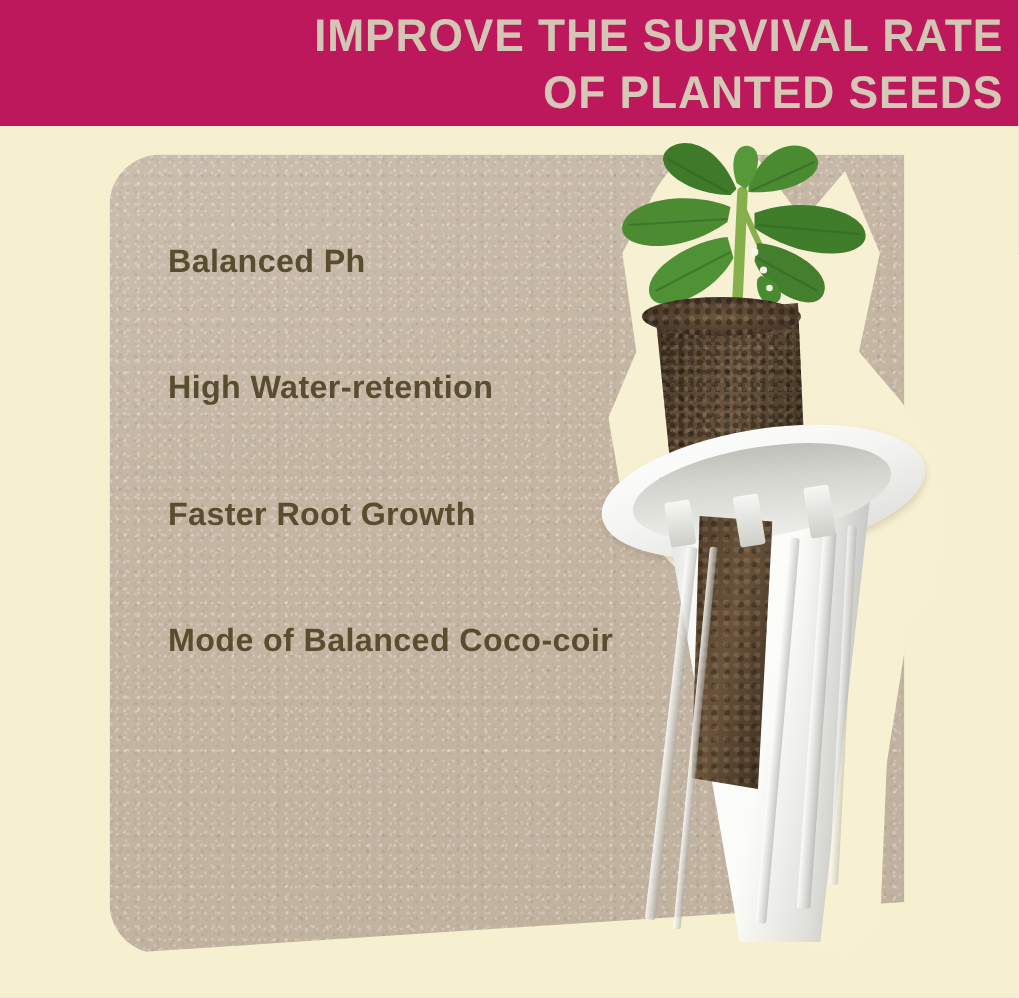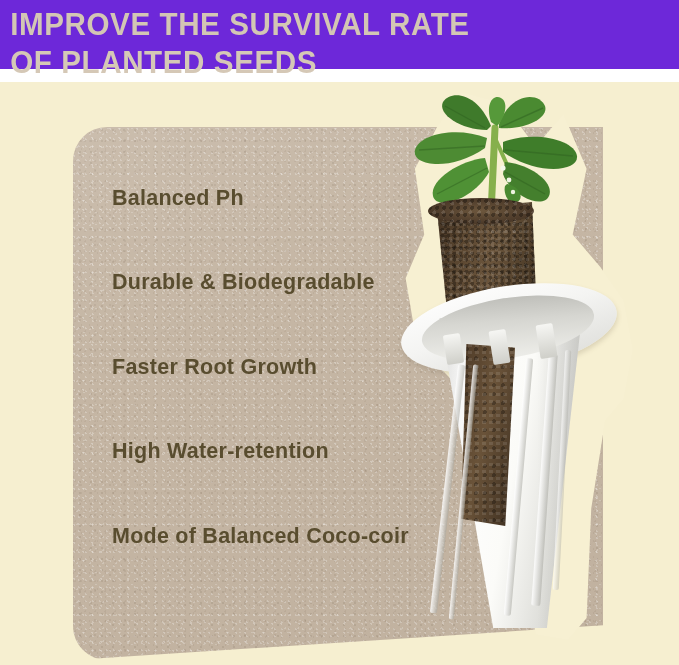--- a/index.html
+++ b/index.html
@@ -18,24 +18,24 @@
     height:665px;
     background:#ffffff;
     overflow:hidden;
   }
 
   
   .header {
     position:absolute;
     left:0; top:0;
     width:679px;
-    height:69px;
-    background:#6d28d9;
+    height:84px;
+    background:#be185d;
     z-index:5;
-    text-align:left;
+    text-align:right;
     padding-top:5px;
   }
   .title-line {
     font-weight:bold;
     font-size:30.5px;
     letter-spacing:0.6px;
     color:#d3c6b4;
     line-height:38px;
     white-space:nowrap;
     font-stretch:condensed;
@@ -56,21 +56,20 @@
   
   .card {
     position:absolute;
     left:73px; top:103px;
     width:530px; height:533px;
     background:#c5b6a4;
     border-radius:34px 0 0 34px;
     z-index:2;
     overflow:hidden;
     clip-path: polygon(0% 0%, 100% 0%, 100% 93.5%, 0% 100%);
-    margin-top: 24px;
   }
   
   .card::before{
     content:"";
     position:absolute; inset:0;
     background-image:
       radial-gradient(circle at 12% 18%, rgba(255,255,255,.33) 0 1px, transparent 1px),
       radial-gradient(circle at 34% 57%, rgba(255,255,255,.28) 0 1px, transparent 1px),
       radial-gradient(circle at 62% 28%, rgba(120,100,80,.18) 0 1px, transparent 1px),
       radial-gradient(circle at 81% 73%, rgba(255,255,255,.30) 0 1px, transparent 1px),
@@ -234,27 +233,24 @@
 <div class="canvas">
 
   <div class="cream-bg"></div>
 
   <div class="card">
     <div class="benefits">
       <div class="benefit">
         <span class="benefit-label">Balanced Ph</span>
       </div>
       <div class="benefit">
-        <span class="benefit-label">Durable &amp; Biodegradable</span>
+        <span class="benefit-label">High Water-retention</span>
       </div>
       <div class="benefit">
         <span class="benefit-label">Faster Root Growth</span>
-      </div>
-      <div class="benefit">
-        <span class="benefit-label">High Water-retention</span>
       </div>
       <div class="benefit">
         <span class="benefit-label">Mode of Balanced Coco-coir</span>
       </div>
     </div>
   </div>
 
   <div class="product">
 
     <div class="halo"></div>

